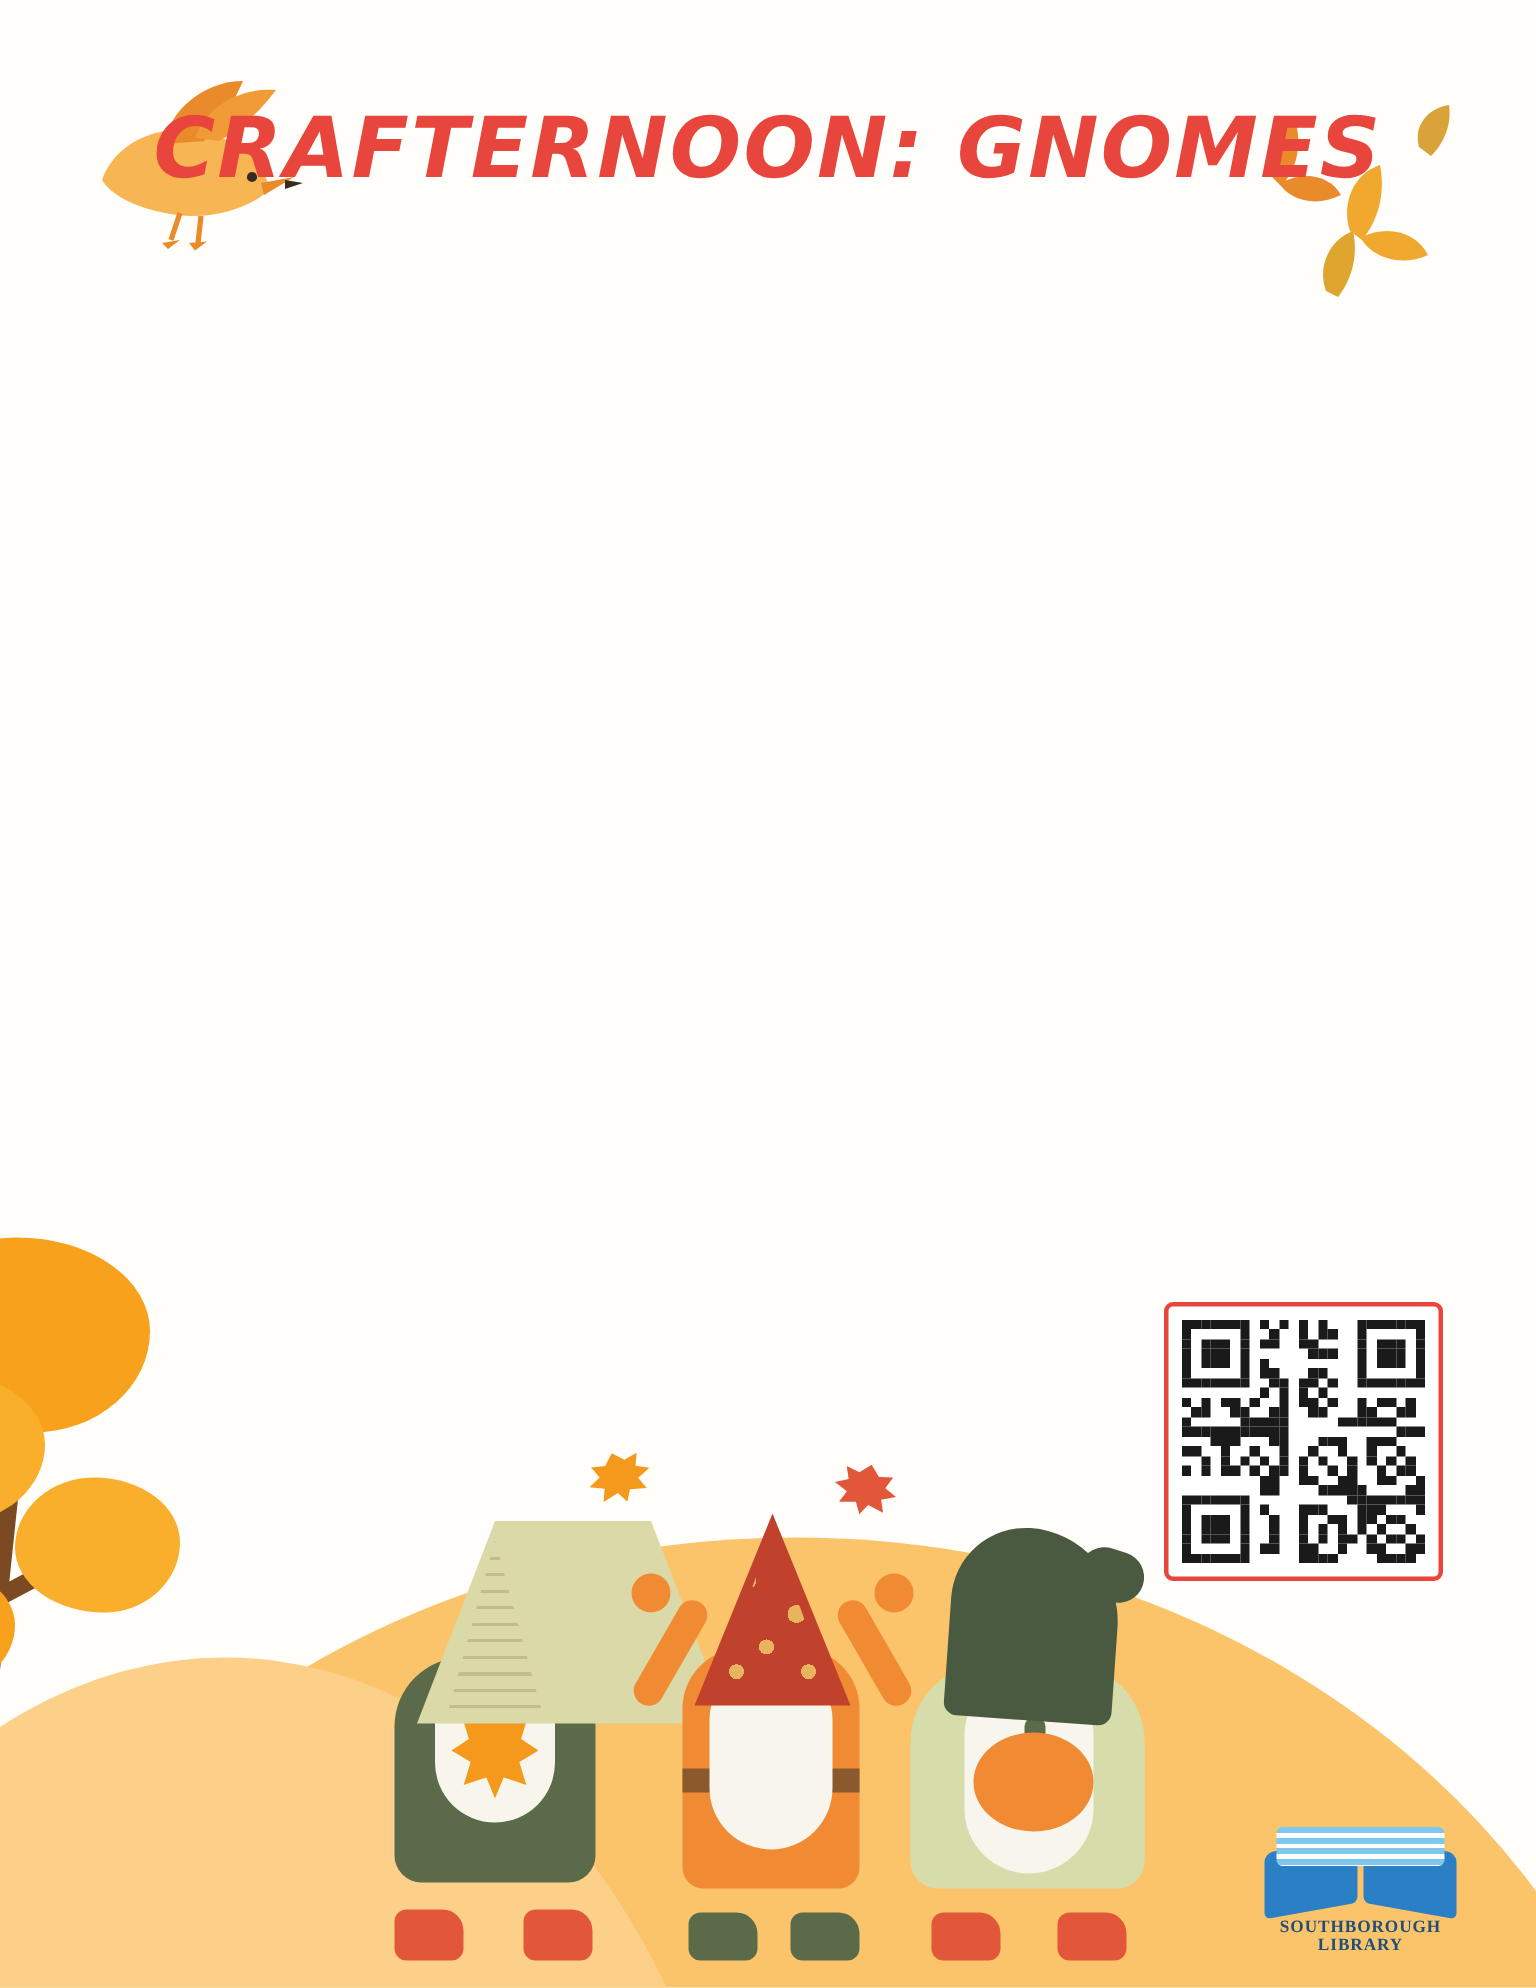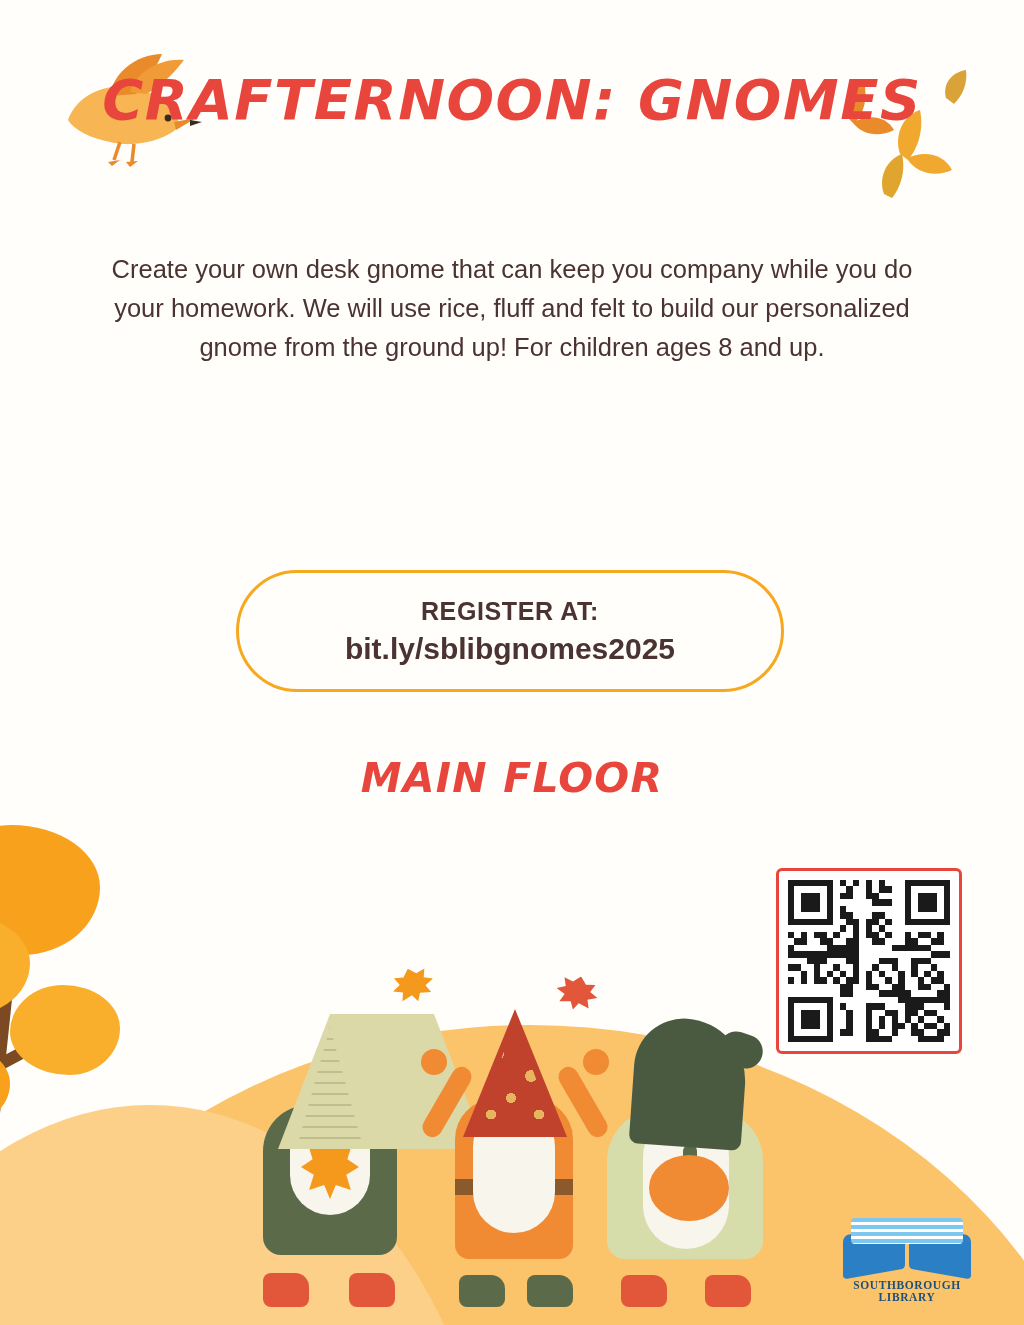--- a/index.html
+++ b/index.html
@@ -406,30 +406,24 @@
       </g>
       <g fill="#e0a52f">
         <path d="M60 124 C54 108 62 90 78 84 C82 102 76 118 68 128 Z"></path>
       </g>
     </svg>
   </div>
 
   <div class="title">Crafternoon: Gnomes</div>
 
   <div class="body-copy">
-    <p>Create your own desk gnome that can keep you company while you do your homework. We will use rice, fluff and felt to build our personalized gnome from the ground up! For children ages 8 and up.</p>
   </div>
 
-  <div class="register-box">
-    <div class="register-label">REGISTER AT:</div>
-    <div class="register-url">bit.ly/sblibgnomes2025</div>
-  </div>
 
   <div class="when">
-    <div>Main Floor</div>
   </div>
 
   <div class="qr-wrap">
     <div class="qr" id="qr-grid">
         <i style="grid-area: 1 / 1;"></i>
         <i style="grid-area: 1 / 2;"></i>
         <i style="grid-area: 1 / 3;"></i>
         <i style="grid-area: 1 / 4;"></i>
         <i style="grid-area: 1 / 5;"></i>
         <i style="grid-area: 1 / 6;"></i>

